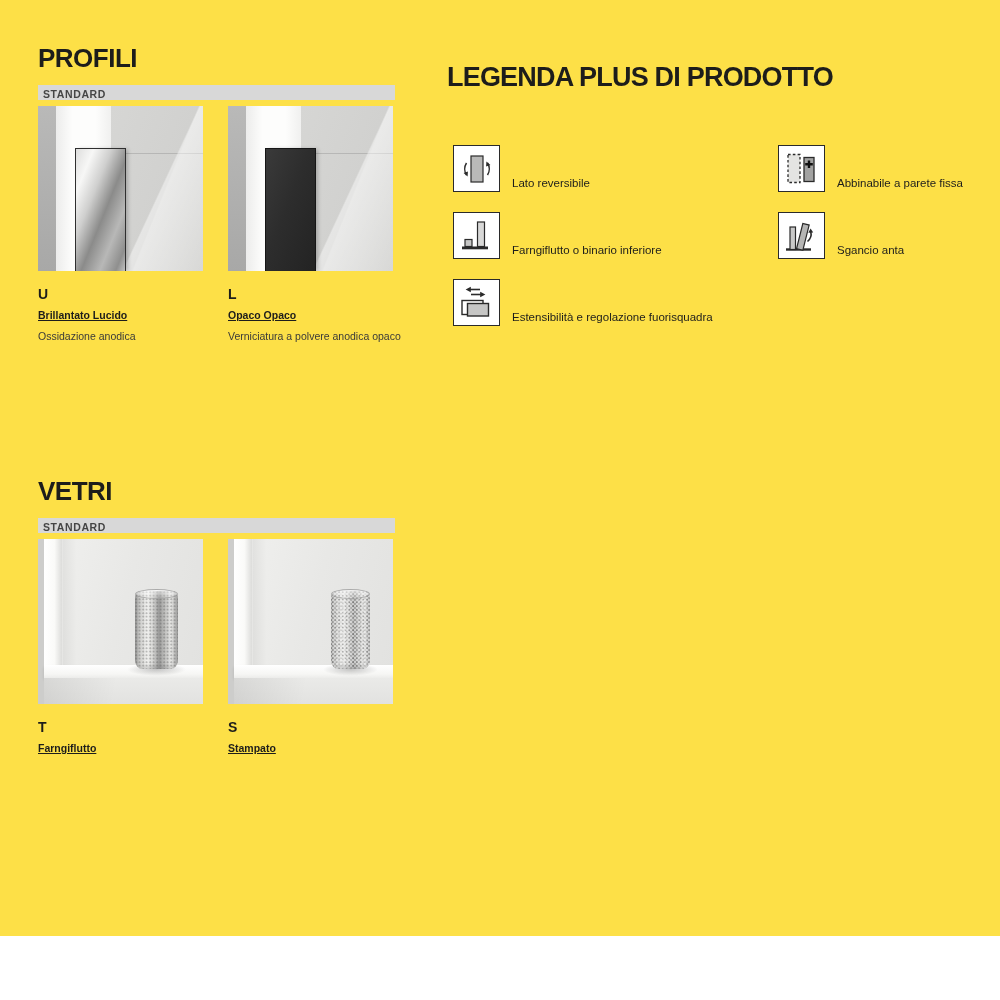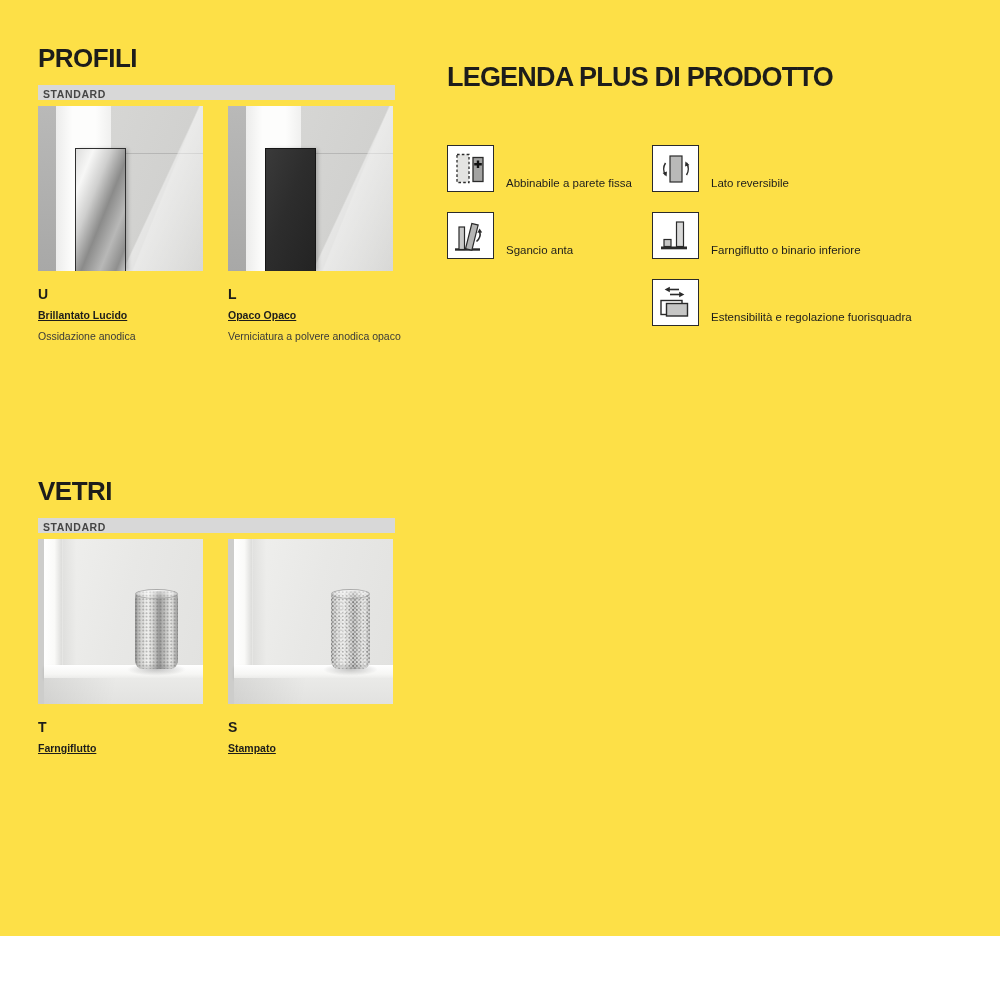--- a/index.html
+++ b/index.html
@@ -130,20 +130,62 @@
         </div>
       </div>
 
     </div>
   </section>
 
   <section id="legend-section">
     <h1 class="legend-title">LEGENDA PLUS DI PRODOTTO</h1>
     <div class="legend-cols">
 
+      <div class="legend-col legend-col--left">
+
+        <div class="legend-item">
+          <span class="legend-icon">
+            <svg width="44" height="44" viewBox="0 0 44 44">
+              <rect x="16" y="9" width="12" height="26" fill="#b9b9b8" stroke="#2a2a2a" stroke-width="1.2"></rect>
+              <path d="M11.5 16 C9.2 19.5 9.2 24.5 11.5 28" fill="none" stroke="#2a2a2a" stroke-width="1.5"></path>
+              <path d="M8.6 26 L12.6 29.4 L12.9 24.6 Z" fill="#2a2a2a"></path>
+              <path d="M32.5 28 C34.8 24.5 34.8 19.5 32.5 16" fill="none" stroke="#2a2a2a" stroke-width="1.5"></path>
+              <path d="M35.4 18 L31.4 14.6 L31.1 19.4 Z" fill="#2a2a2a"></path>
+            </svg>
+          </span>
+          <span class="legend-label">Lato reversibile</span>
+        </div>
+
+        <div class="legend-item">
+          <span class="legend-icon">
+            <svg width="44" height="44" viewBox="0 0 44 44">
+              <rect x="7" y="32.5" width="26" height="2.8" fill="#2a2a2a"></rect>
+              <rect x="10" y="25.5" width="7" height="7" fill="#c6c6c5" stroke="#2a2a2a" stroke-width="1.2"></rect>
+              <rect x="22.5" y="8" width="7" height="24.5" fill="#d8d8d7" stroke="#2a2a2a" stroke-width="1.2"></rect>
+            </svg>
+          </span>
+          <span class="legend-label">Farngiflutto o binario inferiore</span>
+        </div>
+
+        <div class="legend-item">
+          <span class="legend-icon">
+            <svg width="44" height="44" viewBox="0 0 44 44">
+              <path d="M25 8.5 H15" stroke="#2a2a2a" stroke-width="1.6"></path>
+              <path d="M15.8 5.8 L10.6 8.5 L15.8 11.2 Z" fill="#2a2a2a"></path>
+              <path d="M16 13.5 H26" stroke="#2a2a2a" stroke-width="1.6"></path>
+              <path d="M25.2 10.8 L30.4 13.5 L25.2 16.2 Z" fill="#2a2a2a"></path>
+              <rect x="7" y="19.5" width="21" height="14" fill="#ffffff" stroke="#2a2a2a" stroke-width="1.4"></rect>
+              <rect x="12.5" y="22.5" width="21" height="12.5" fill="#c6c6c5" stroke="#2a2a2a" stroke-width="1.4"></rect>
+            </svg>
+          </span>
+          <span class="legend-label">Estensibilità e regolazione fuorisquadra</span>
+        </div>
+
+      </div>
+
       <div class="legend-col legend-col--right">
 
         <div class="legend-item">
           <span class="legend-icon">
             <svg width="44" height="44" viewBox="0 0 44 44">
               <rect x="8" y="7.5" width="12" height="28" fill="#e4e4e2" stroke="#2a2a2a" stroke-width="1.3" stroke-dasharray="2.6 2.2"></rect>
               <rect x="24" y="10.5" width="10" height="24" fill="#a3a3a2" stroke="#2a2a2a" stroke-width="1.3"></rect>
               <path d="M29 13.5 V21 M25.2 17.2 H32.8" stroke="#111111" stroke-width="2.4"></path>
             </svg>
           </span>
@@ -160,62 +202,20 @@
               </g>
               <path d="M27.5 27.5 C30.5 25 31.6 21.2 30.8 17.8" fill="none" stroke="#2a2a2a" stroke-width="1.6"></path>
               <path d="M28.3 18.8 L30.6 14.4 L33.2 18.4 Z" fill="#2a2a2a"></path>
             </svg>
           </span>
           <span class="legend-label">Sgancio anta</span>
         </div>
 
       </div>
 
-      <div class="legend-col legend-col--left">
-
-        <div class="legend-item">
-          <span class="legend-icon">
-            <svg width="44" height="44" viewBox="0 0 44 44">
-              <rect x="16" y="9" width="12" height="26" fill="#b9b9b8" stroke="#2a2a2a" stroke-width="1.2"></rect>
-              <path d="M11.5 16 C9.2 19.5 9.2 24.5 11.5 28" fill="none" stroke="#2a2a2a" stroke-width="1.5"></path>
-              <path d="M8.6 26 L12.6 29.4 L12.9 24.6 Z" fill="#2a2a2a"></path>
-              <path d="M32.5 28 C34.8 24.5 34.8 19.5 32.5 16" fill="none" stroke="#2a2a2a" stroke-width="1.5"></path>
-              <path d="M35.4 18 L31.4 14.6 L31.1 19.4 Z" fill="#2a2a2a"></path>
-            </svg>
-          </span>
-          <span class="legend-label">Lato reversibile</span>
-        </div>
-
-        <div class="legend-item">
-          <span class="legend-icon">
-            <svg width="44" height="44" viewBox="0 0 44 44">
-              <rect x="7" y="32.5" width="26" height="2.8" fill="#2a2a2a"></rect>
-              <rect x="10" y="25.5" width="7" height="7" fill="#c6c6c5" stroke="#2a2a2a" stroke-width="1.2"></rect>
-              <rect x="22.5" y="8" width="7" height="24.5" fill="#d8d8d7" stroke="#2a2a2a" stroke-width="1.2"></rect>
-            </svg>
-          </span>
-          <span class="legend-label">Farngiflutto o binario inferiore</span>
-        </div>
-
-        <div class="legend-item">
-          <span class="legend-icon">
-            <svg width="44" height="44" viewBox="0 0 44 44">
-              <path d="M25 8.5 H15" stroke="#2a2a2a" stroke-width="1.6"></path>
-              <path d="M15.8 5.8 L10.6 8.5 L15.8 11.2 Z" fill="#2a2a2a"></path>
-              <path d="M16 13.5 H26" stroke="#2a2a2a" stroke-width="1.6"></path>
-              <path d="M25.2 10.8 L30.4 13.5 L25.2 16.2 Z" fill="#2a2a2a"></path>
-              <rect x="7" y="19.5" width="21" height="14" fill="#ffffff" stroke="#2a2a2a" stroke-width="1.4"></rect>
-              <rect x="12.5" y="22.5" width="21" height="12.5" fill="#c6c6c5" stroke="#2a2a2a" stroke-width="1.4"></rect>
-            </svg>
-          </span>
-          <span class="legend-label">Estensibilità e regolazione fuorisquadra</span>
-        </div>
-
-      </div>
-
     </div>
   </section>
 
   <section id="vetri-section">
     <h2 class="section-title">VETRI</h2>
     <div class="band">
       <span class="band-label">STANDARD</span>
     </div>
     <div class="swatches">
 

